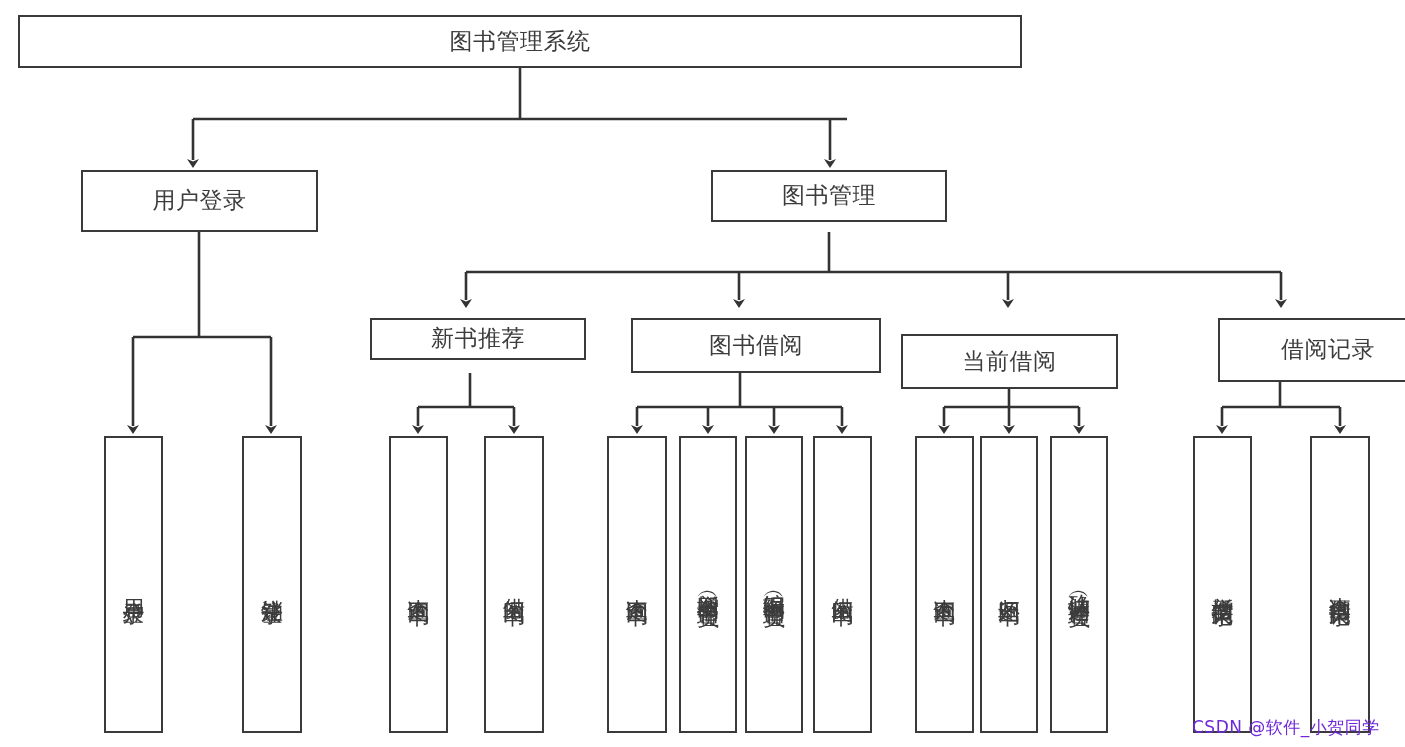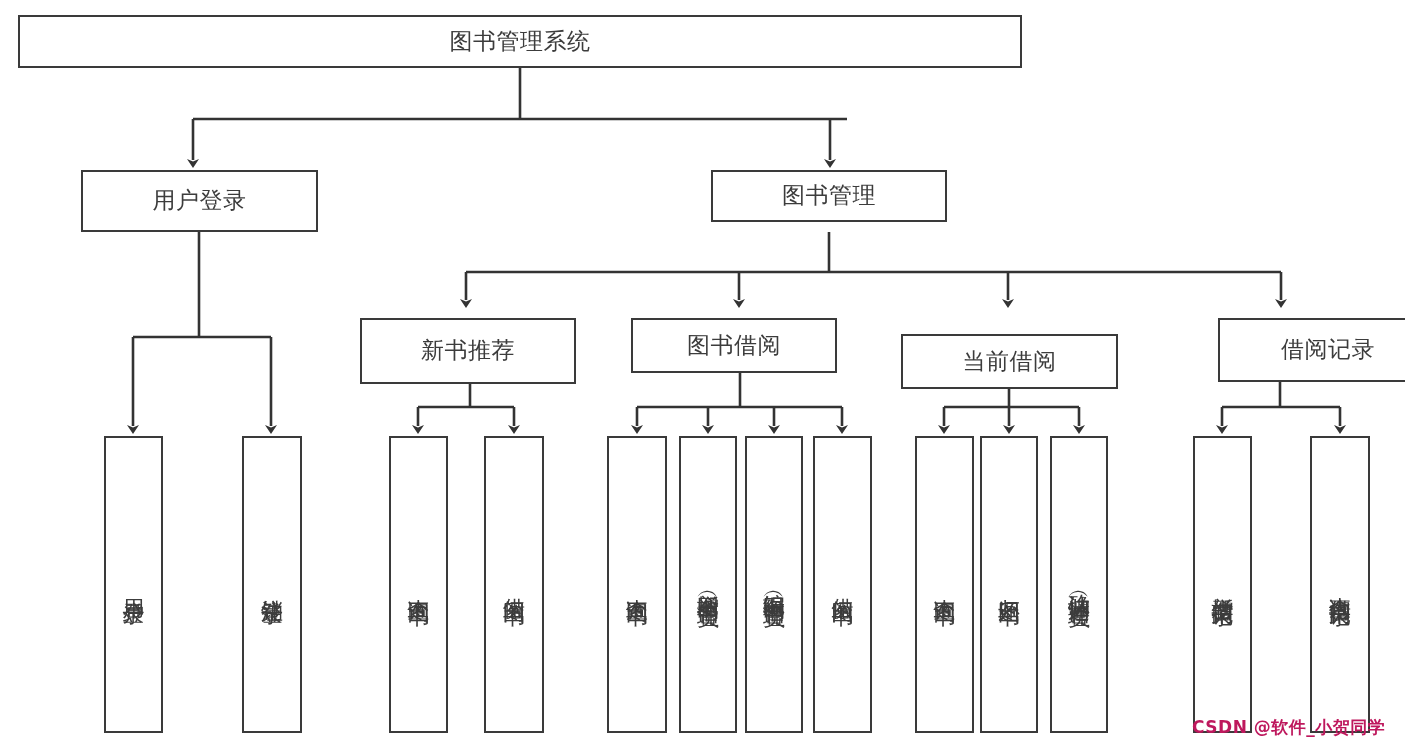--- a/index.html
+++ b/index.html
@@ -58,26 +58,25 @@
     writing-mode: vertical-rl;
     text-orientation: upright;
     font-size: 22px;
     line-height: 1.1;
     letter-spacing: 2px;
     white-space: normal;
     max-height: 100%;
   }
   .watermark {
     position: absolute;
-    color: #be185d;
+    color: #6d28d9;
     font-size: 17px;
     letter-spacing: 0.5px;
     white-space: nowrap;
     user-select: none;
-    font-weight: bold;
   }
 </style>
 </head>
 <body>
 
 <div id="diagram-root">
 
   <svg class="connectors" viewBox="0 0 1405 747" xmlns="http://www.w3.org/2000/svg">
     <defs>
       <marker id="arrow" markerWidth="10" markerHeight="12" refX="1" refY="6" orient="auto" markerUnits="userSpaceOnUse">
@@ -133,25 +132,25 @@
   </div>
 
   <div class="node horiz" style="left:81px; top:170px; width:237px; height:62px;">
     <span class="label">用户登录</span>
   </div>
 
   <div class="node horiz" style="left:711px; top:170px; width:236px; height:52px;">
     <span class="label">图书管理</span>
   </div>
 
-  <div class="node horiz" style="left:360px; top:318px; width:216px; height:66px;">
+  <div class="node horiz" style="left:370px; top:318px; width:216px; height:42px;">
     <span class="label">新书推荐</span>
   </div>
 
-  <div class="node horiz" style="left:631px; top:318px; width:206px; height:55px;">
+  <div class="node horiz" style="left:631px; top:318px; width:250px; height:55px;">
     <span class="label">图书借阅</span>
   </div>
 
   <div class="node horiz" style="left:901px; top:318px; width:217px; height:55px;margin-top:16px;">
     <span class="label">当前借阅</span>
   </div>
 
   <div class="node horiz" style="left:1218px; top:318px; width:220px; height:64px;">
     <span class="label">借阅记录</span>
   </div>

